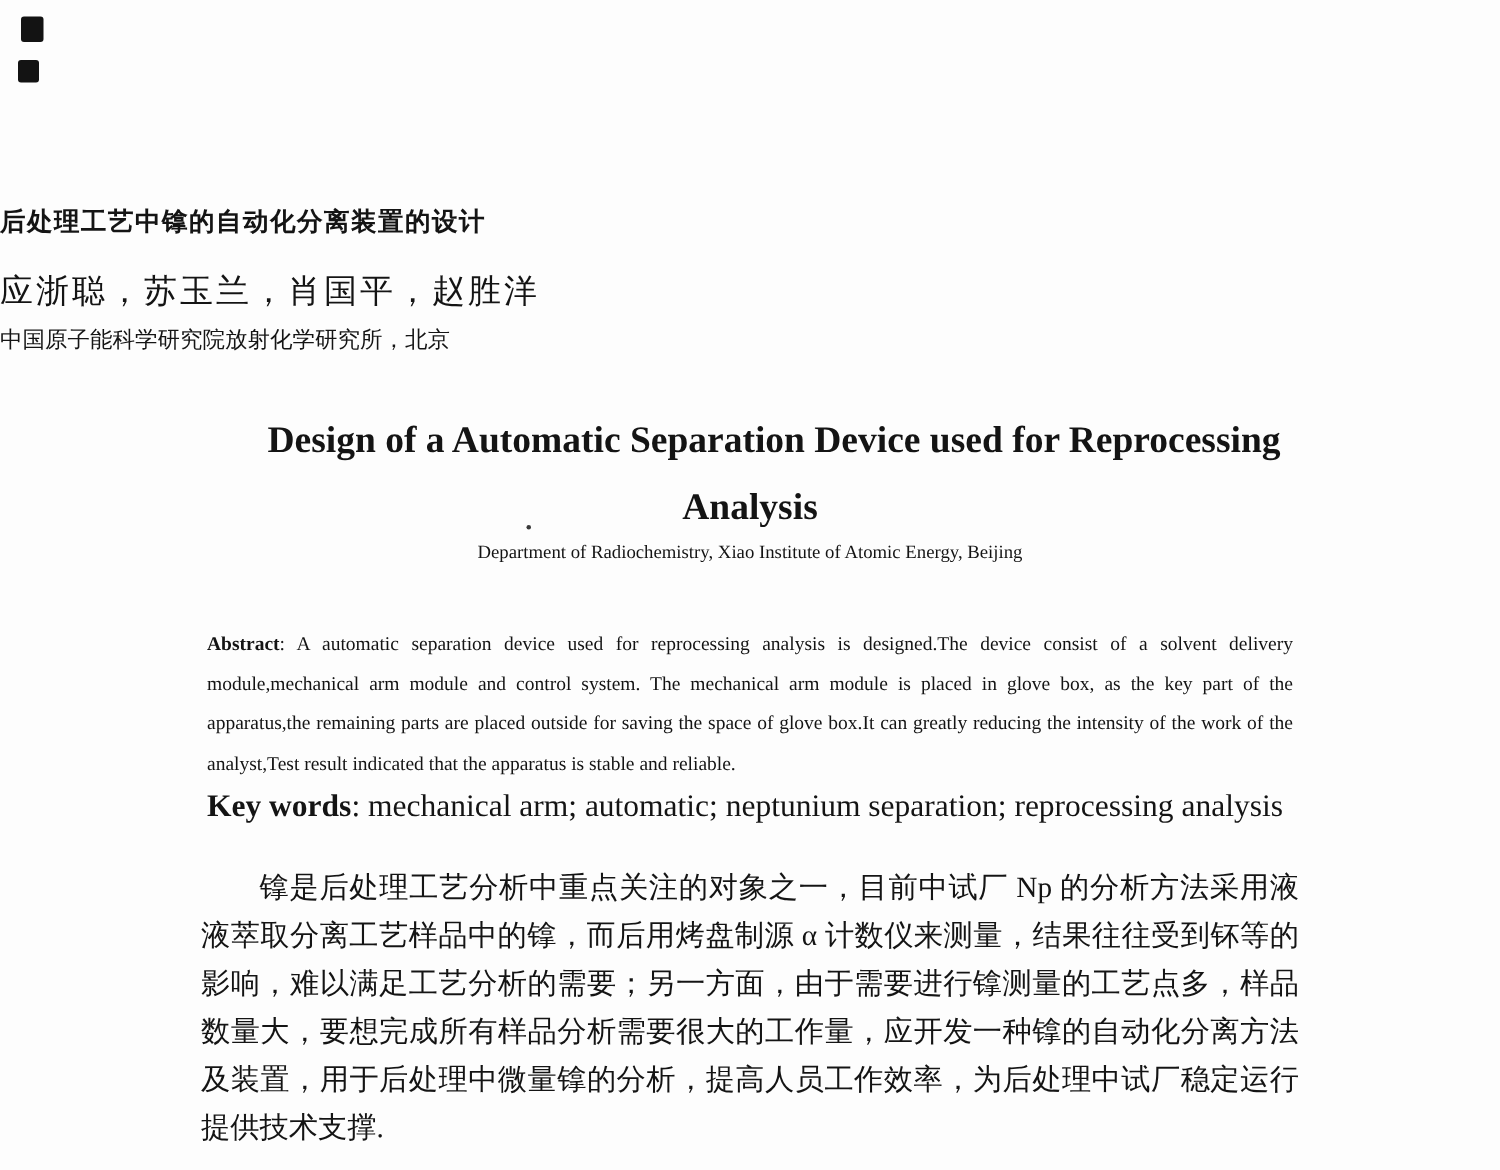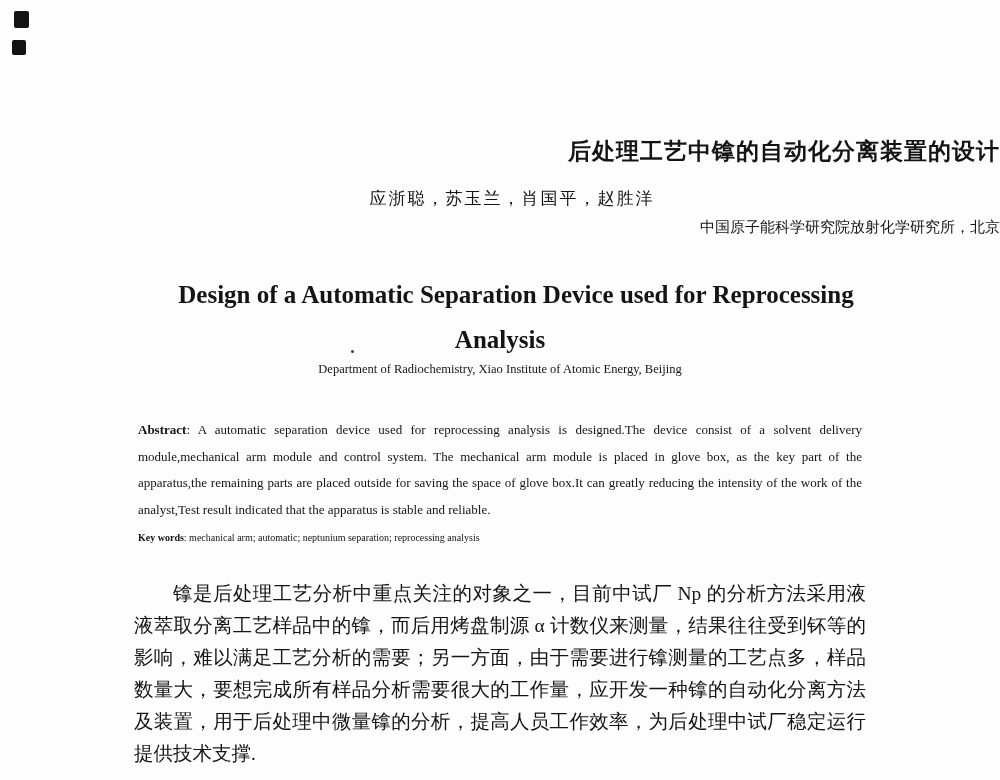--- a/index.html
+++ b/index.html
@@ -21,36 +21,34 @@
   .artifact {
     position: absolute;
     background: #131313;
   }
   .artifact-1 { left: 14px; top: 11px; width: 15px; height: 17px; border-radius: 2px; }
   .artifact-2 { left: 12px; top: 40px; width: 14px; height: 15px; border-radius: 2px; }
   .artifact-dot { left: 351px; top: 350px; width: 3px; height: 3px; border-radius: 50%; background: #3a3a3a; }
 
   .title-zh {
     padding-top: 136px;
-    text-align: right;
+    text-align: left;
     font-family: "Liberation Sans", sans-serif;
     font-weight: bold;
-    font-size: 23px;
+    font-size: 17px;
     letter-spacing: 1px;
   }
   .authors-zh {
     margin-top: 20px;
-    text-align: center;
-    font-size: 17px;
+    font-size: 22px;
     letter-spacing: 2px;
-    padding-left: 24px;
   }
   .affil-zh {
     margin-top: 8px;
-    text-align: right;
+    text-align: left;
     font-size: 15px;
   }
   .title-en {
     margin-top: 44px;
     text-align: center;
     font-family: "Liberation Serif", serif;
     font-weight: bold;
     font-size: 25px;
     padding-left: 32px;
   }
@@ -74,21 +72,21 @@
   .abstract-block {
     width: 724px;
     margin: 40px auto 0 auto;
     font-size: 13px;
     line-height: 26.5px;
     text-align: justify;
   }
   .keywords-line {
     width: 724px;
     margin: 2px auto 16px auto;
-    font-size: 10px;
+    font-size: 21px;
     line-height: 26.5px;
     text-align: left;
   }
   .bold { font-weight: bold; }
   .body-zh {
     width: 732px;
     margin: 26px auto 0 auto;
     font-size: 19.5px;
     line-height: 32px;
     text-align: justify;

